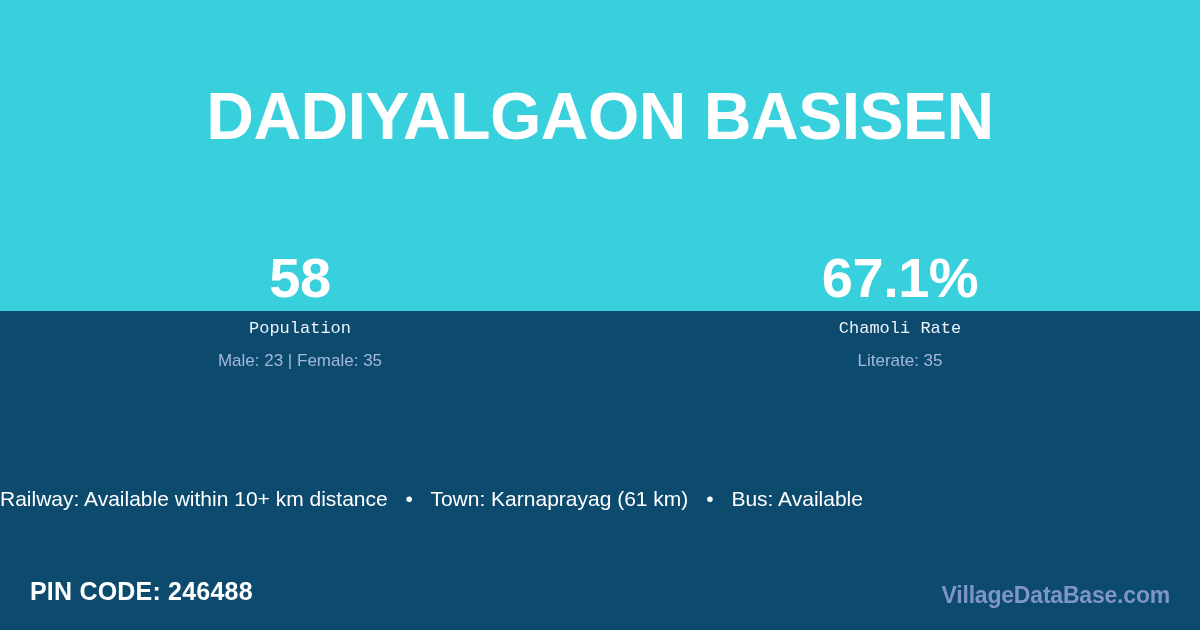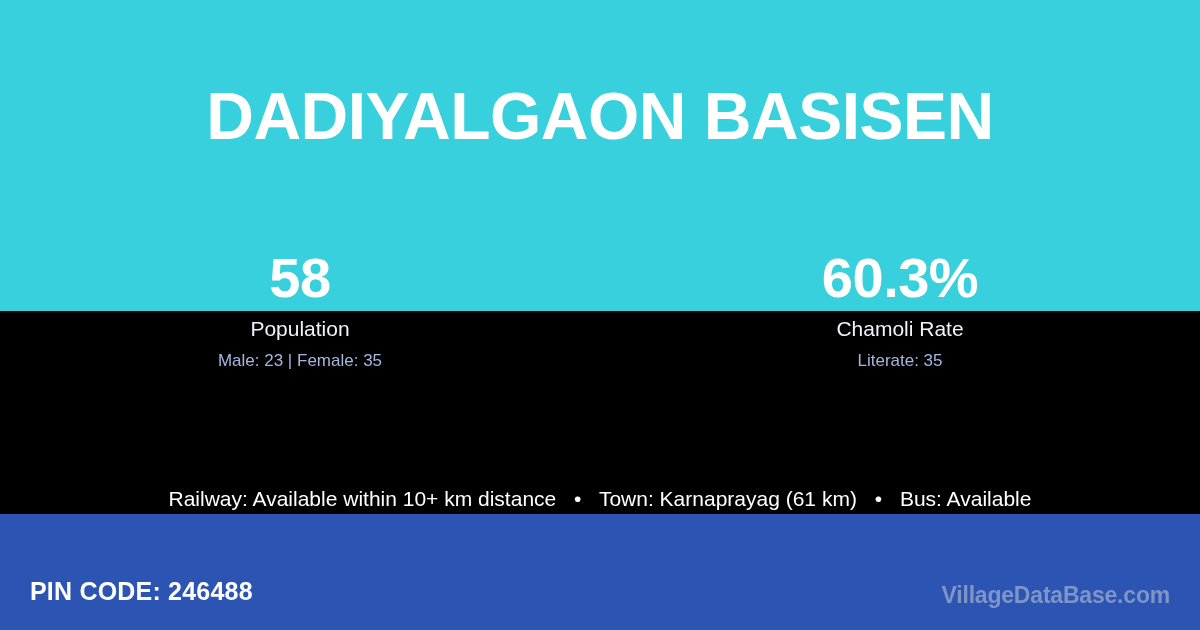--- a/index.html
+++ b/index.html
@@ -11,22 +11,22 @@
     width: 1200px;
     height: 630px;
     overflow: hidden;
     font-family: "Liberation Sans", sans-serif;
     background: #2b54b3;
   }
 
   .card {
     position: relative;
     width: 1200px;
-    height: 514px;
-    background: #000000;
+    height: 630px;
+    background: #0c4a6e;
   }
 
   
   .cyan-band {
     position: absolute;
     left: 0;
     top: 0;
     width: 1200px;
     height: 311px;
     background: #38d0dc;
@@ -81,42 +81,42 @@
     color: #ffffff;
     font-size: 56px;
     font-weight: 700;
     line-height: 64px;
     letter-spacing: -0.5px;
     white-space: nowrap;
   }
   .stat-label {
     margin-top: 4px;
     color: #eef2fb;
-    font-size: 21px;
+    font-size: 17px;
     font-weight: 400;
     line-height: 30px;
     white-space: nowrap;
+    font-family: Liberation Mono, monospace;
   }
   .stat-sub {
     margin-top: 7px;
     color: #a6b7dd;
     font-size: 17px;
     font-weight: 400;
     line-height: 20px;
     white-space: nowrap;
     text-align: center;
   }
 
   
   .infra {
     position: absolute;
     left: 0;
     top: 485px;
     width: 1200px;
-    text-align: center;
     color: #ffffff;
     font-size: 21px;
     font-weight: 400;
     line-height: 28px;
     white-space: nowrap;
   }
   .infra .sep {
     padding: 0 12px;
   }
 
@@ -157,21 +157,21 @@
   <div class="stats">
 
     <div class="stat">
       <div class="stat-value">58</div>
       <div class="stat-label">Population</div>
       <div class="stat-sub">Male: 23 | Female: 35</div>
     </div>
 
 
     <div class="stat">
-      <div class="stat-value">60.3%</div>
+      <div class="stat-value">67.1%</div>
       <div class="stat-label">Chamoli Rate</div>
       <div class="stat-sub">Literate: 35</div>
     </div>
 
   </div>
 
   <div class="infra">
     <span>Railway: Available within 10+ km distance</span>
     <span class="sep">•</span>
     <span>Town: Karnaprayag (61 km)</span>

